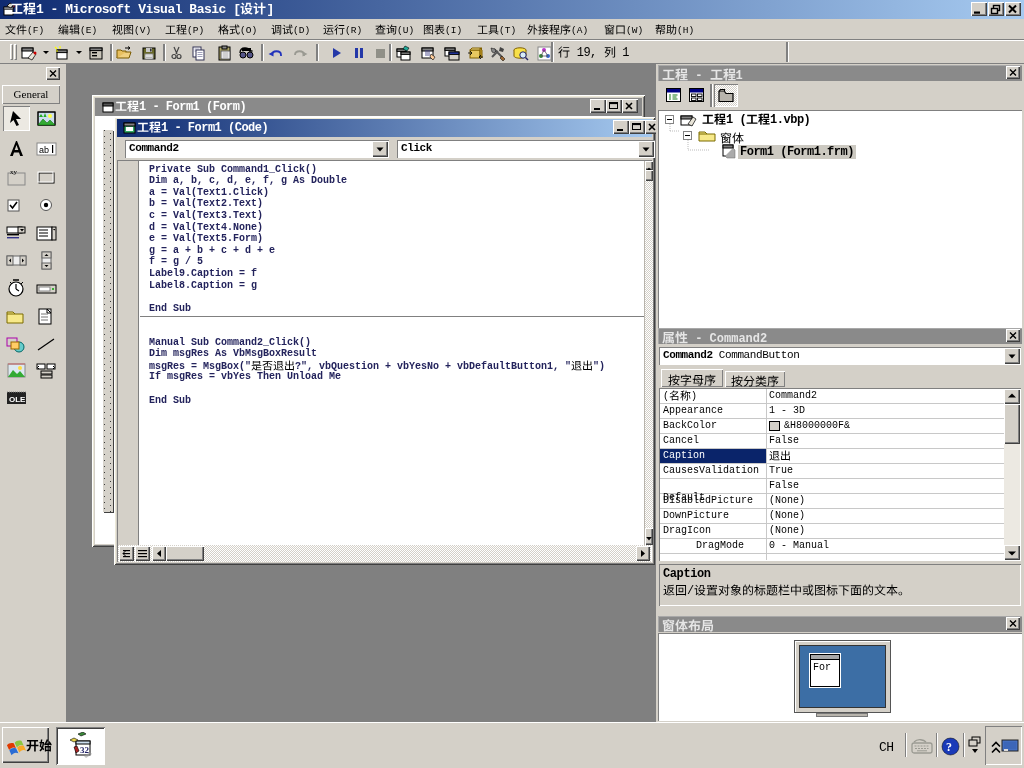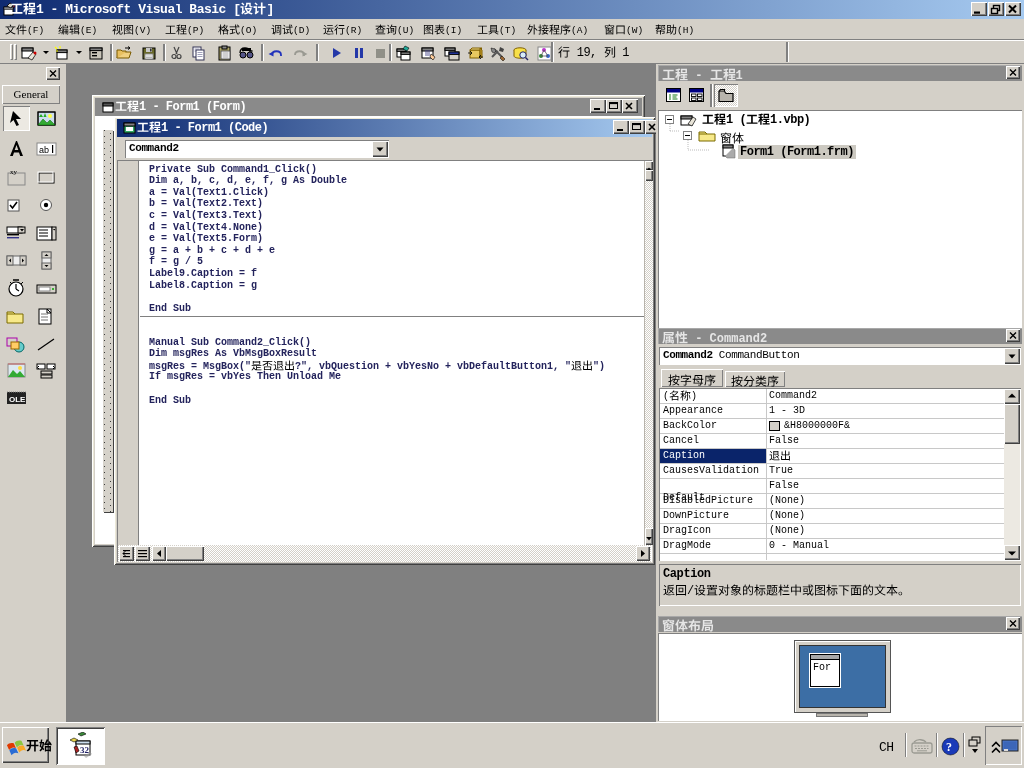--- a/index.html
+++ b/index.html
@@ -431,20 +431,26 @@
           <path d="M4 4l6 6M10 4l-6 6" stroke="#000" stroke-width="1.6"></path>
         </svg>
 </div>
 </div>
 <div class="abs sunken1" style="left:11px;top:23px;width:264px;height:18px;background:#fff">
       <div class="abs" style="left:4px;top:2px;font:bold 11px 'Liberation Mono',monospace;letter-spacing:-0.4px">Command2</div>
       <div class="abs btn" style="right:1px;top:1px;width:16px;height:16px"><svg width="16" height="16">
           <path d="M4.5 6.5l3.5 4 3.5-4z" fill="#000"></path>
         </svg></div>
     </div>
+<div class="abs sunken1" style="left:283px;top:23px;width:258px;height:18px;background:#fff">
+      <div class="abs" style="left:4px;top:2px;font:bold 11px 'Liberation Mono',monospace;letter-spacing:-0.4px">Click</div>
+      <div class="abs btn" style="right:1px;top:1px;width:16px;height:16px"><svg width="16" height="16">
+          <path d="M4.5 6.5l3.5 4 3.5-4z" fill="#000"></path>
+        </svg></div>
+    </div>
 </div>
 <div class="abs sunken1" style="left:117px;top:160px;width:535px;height:402px;background:#fff"></div>
 <div class="abs" style="left:644px;top:161px;width:1px;height:384px;background:#b8b4ac"></div>
 <div class="abs" style="left:118px;top:161px;width:21px;height:384px;background:#D4D0C8;border-right:1px solid #808080"></div>
 <div class="abs" style="left:645px;top:161px;width:8px;height:384px;background-image:conic-gradient(#fff 25%,#d4d0c8 0 50%,#fff 0 75%,#d4d0c8 0);background-size:2px 2px"></div>
 <div class="abs btn" style="left:645px;top:161px;width:8px;height:9px"><svg width="8" height="9">
       <path d="M4 2.5l-2.8 3.5h5.6z" fill="#000"></path>
     </svg></div>
 <div class="abs btn" style="left:645px;top:528px;width:8px;height:17px"><svg width="8" height="17">
       <path d="M4 12.5l-2.8-3.5h5.6z" fill="#000"></path>
@@ -629,21 +635,21 @@
 <div class="abs" style="left:660px;top:508px;width:344px;height:1px;background:#c8c8c8"></div>
 <div class="prow" style="left:663px;top:495px">DisabledPicture</div>
 <div class="prow" style="left:769px;top:495px">(None)</div>
 <div class="abs" style="left:660px;top:523px;width:344px;height:1px;background:#c8c8c8"></div>
 <div class="prow" style="left:663px;top:510px">DownPicture</div>
 <div class="prow" style="left:769px;top:510px">(None)</div>
 <div class="abs" style="left:660px;top:538px;width:344px;height:1px;background:#c8c8c8"></div>
 <div class="prow" style="left:663px;top:525px">DragIcon</div>
 <div class="prow" style="left:769px;top:525px">(None)</div>
 <div class="abs" style="left:660px;top:553px;width:344px;height:1px;background:#c8c8c8"></div>
-<div class="prow" style="left:663px;top:540px">DragMode</div>
+<div class="prow" style="left:696px;top:540px">DragMode</div>
 <div class="prow" style="left:769px;top:540px">0 - Manual</div>
 <div class="abs" style="left:766px;top:389px;width:1px;height:171px;background:#c8c8c8"></div>
 <div class="abs" style="left:1004px;top:389px;width:16px;height:171px;background:#ece9e2"></div>
 <div class="abs btn" style="left:1004px;top:389px;width:16px;height:15px"><svg width="16" height="15">
       <path d="M8 4.5l-4 4h8z" fill="#000"></path>
     </svg></div>
 <div class="abs btn" style="left:1004px;top:545px;width:16px;height:15px"><svg width="16" height="15">
       <path d="M8 10.5l-4-4h8z" fill="#000"></path>
     </svg></div>
 <div class="abs btn" style="left:1004px;top:404px;width:16px;height:40px"></div>

